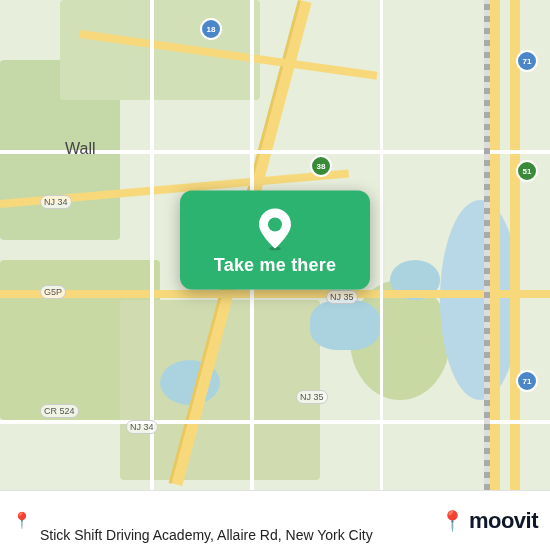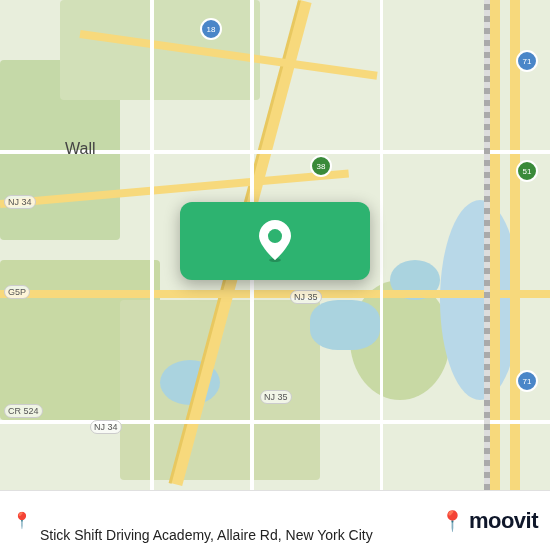--- a/index.html
+++ b/index.html
@@ -38,32 +38,33 @@
     
     .road-label {
       position: absolute;
       font-size: 9px;
       color: #555;
       background: rgba(255,255,255,0.7);
       padding: 1px 3px;
       border-radius: 8px;
       border: 1px solid #ccc;
       white-space: nowrap;
+      margin-left: 36px;
     }
 
     .highway-badge {
       position: absolute;
       width: 22px;
       height: 22px;
       border-radius: 50%;
       display: flex;
       align-items: center;
       justify-content: center;
       font-size: 8px;
-      font-weight: normal;
+      font-weight: bold;
       color: white;
       background-color: #4a86c8;
       border: 2px solid white;
       text-align: center;
     }
 
     .highway-badge-green {
       background-color: #3a8a3a;
     }
 
@@ -201,20 +202,21 @@
 
   <div id="cta-card">
 
     <div class="pin-icon">
       <svg viewBox="0 0 40 44" width="40" height="44" xmlns="http://www.w3.org/2000/svg">
         <ellipse cx="20" cy="42" rx="6" ry="2" fill="rgba(0,0,0,0.2)"></ellipse>
         <path d="M20 2 C11.16 2 4 9.16 4 18 C4 28 20 42 20 42 C20 42 36 28 36 18 C36 9.16 28.84 2 20 2 Z" fill="white"></path>
         <circle cx="20" cy="18" r="7" fill="#2db370"></circle>
       </svg>
     </div>
+    <div class="cta-text">Take me there</div>
   </div>
 </div>
 
 <div id="bottom-bar">
 
   <div id="location-info">
     <span style="font-size:16px;">📍</span>
     <span id="location-text">Stick Shift Driving Academy, Allaire Rd, New York City</span>
   </div>
 

